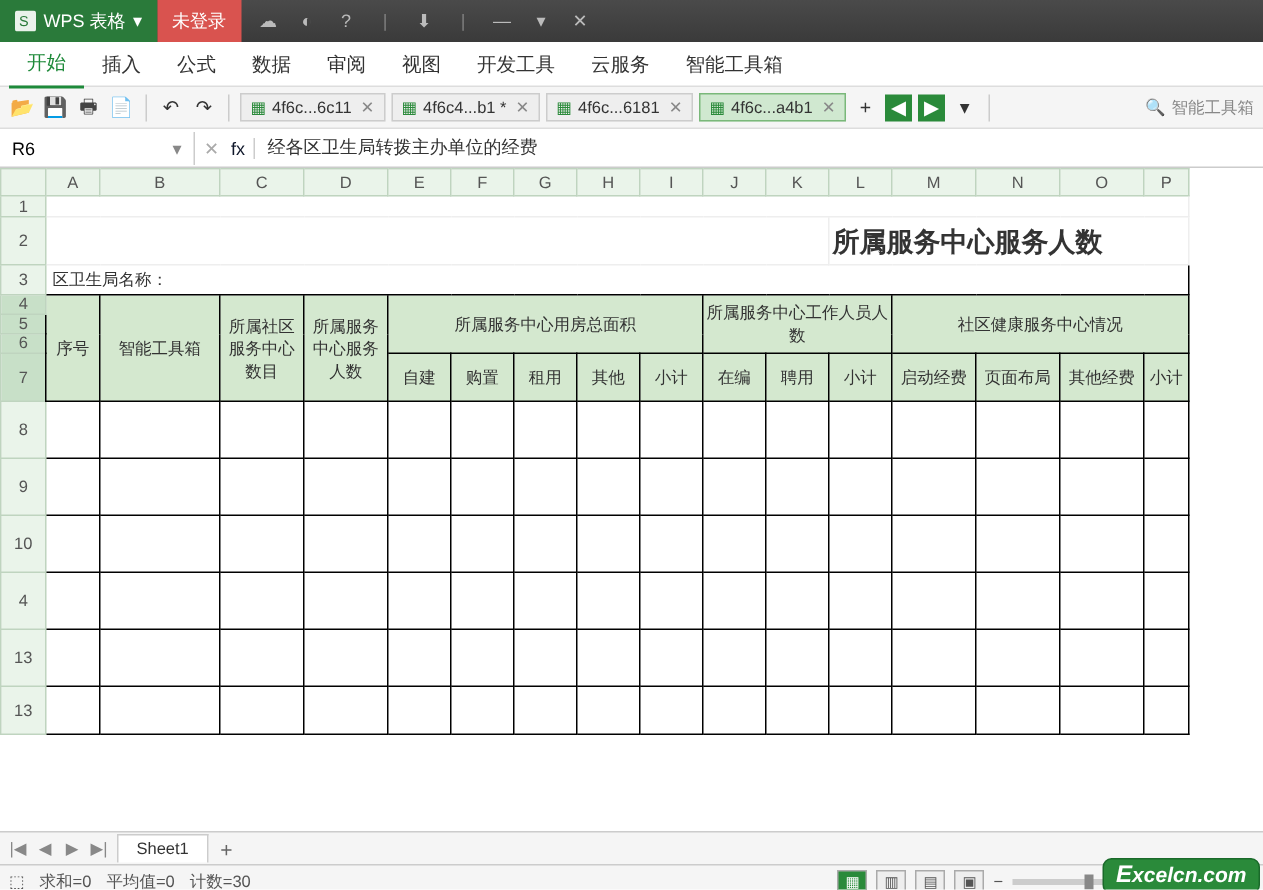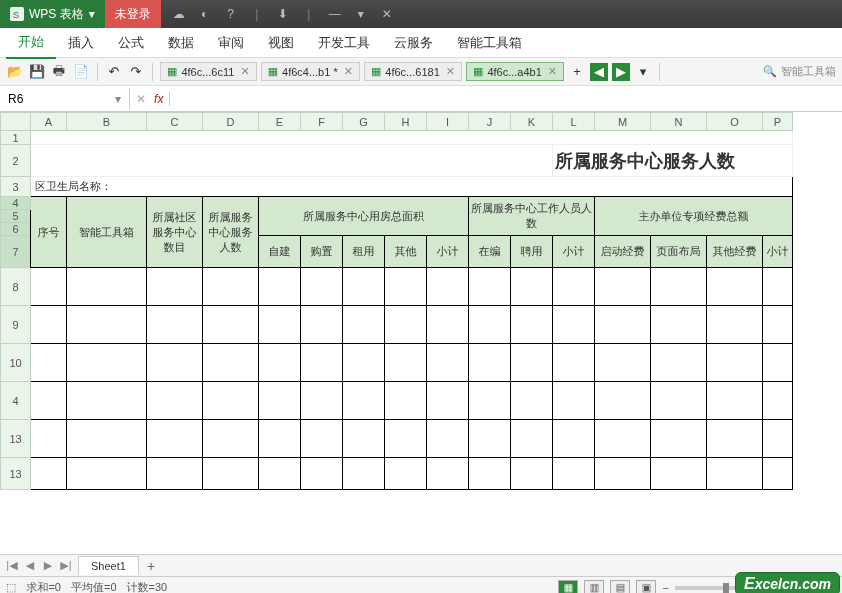--- a/index.html
+++ b/index.html
@@ -130,22 +130,23 @@
   </div>
 </div>
 
 <div class="formula">
   <div class="namebox">
     <input value="R6" style="">
     <span style="color:#888;margin-left:auto">▾</span>
   </div>
   <div class="fxarea">
     <span style="color:#aaa">✕</span>
-    <span style="font-style:italic;color:#b91c1c">fx</span>
-  </div>
+    <span style="color:#0f172a">fx</span>
+  </div>
+  <div class="fxcontent">经各区卫生局转拨主办单位的经费</div>
 </div>
 
 <div class="gridwrap">
 <table class="grid">
 <tbody>
         <tr>
   <th class="corner"></th>
   <th class="colh" style="width:36px">A</th>
   <th class="colh" style="width:80px">B</th>
   <th class="colh" style="width:56px">C</th>
@@ -177,21 +178,21 @@
           <td class="tableborder" colspan="16" style="text-align:left;height:18px;padding-left:4px">区卫生局名称：</td>
         </tr>
 <tr>
   <th class="rowh sel">4</th>
   <td class="greenh" rowspan="4">序号</td>
   <td class="greenh" rowspan="4">智能工具箱</td>
   <td class="greenh" rowspan="4">所属社区服务中心数目</td>
   <td class="greenh" rowspan="4">所属服务中心服务人数</td>
   <td class="greenh" colspan="5" rowspan="3">所属服务中心用房总面积</td>
   <td class="greenh" colspan="3" rowspan="3">所属服务中心工作人员人数</td>
-  <td class="greenh" colspan="4" rowspan="3">主办单位专项经费总额</td>
+  <td class="greenh" colspan="4" rowspan="3">社区健康服务中心情况</td>
 </tr>
 <tr>
           <th class="rowh sel">5</th>
         </tr>
 <tr>
           <th class="rowh sel">6</th>
         </tr>
 <tr>
   <th class="rowh sel">7</th>
   <td class="greenh">自建</td>

